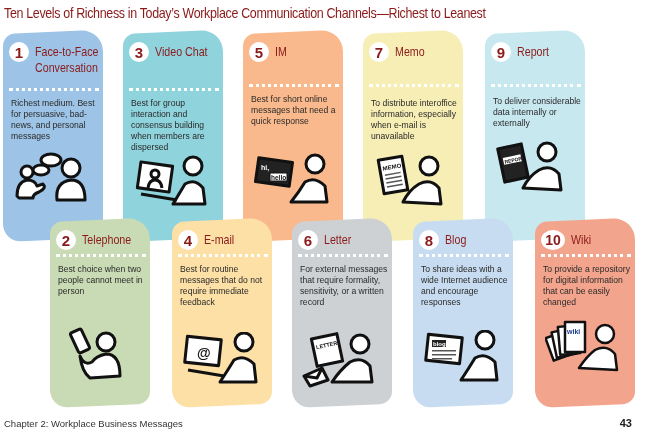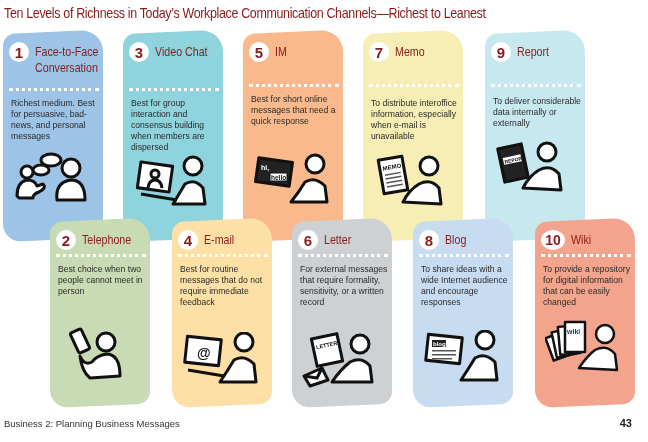--- a/index.html
+++ b/index.html
@@ -232,14 +232,14 @@
         <rect x="14" y="8" width="20" height="28" transform="rotate(-5 24 22)"></rect>
         <rect x="20" y="4" width="20" height="30"></rect>
         <circle cx="60" cy="16" r="9"></circle>
         <path d="M34 50 Q42 38 50 32 Q62 26 70 36 L72 52 Z"></path>
       </g>
       <text x="22" y="16" font-size="7" fill="#1a3a8b" font-family="Liberation Sans, sans-serif" font-weight="bold">wiki</text>
     </svg>
   </div>
 </div>
 
-<div class="footer-left">Business 2: Planning Business Messages</div>
+<div class="footer-left">Chapter 2: Workplace Business Messages</div>
 <div class="footer-right">43</div>
 
 </body></html>

